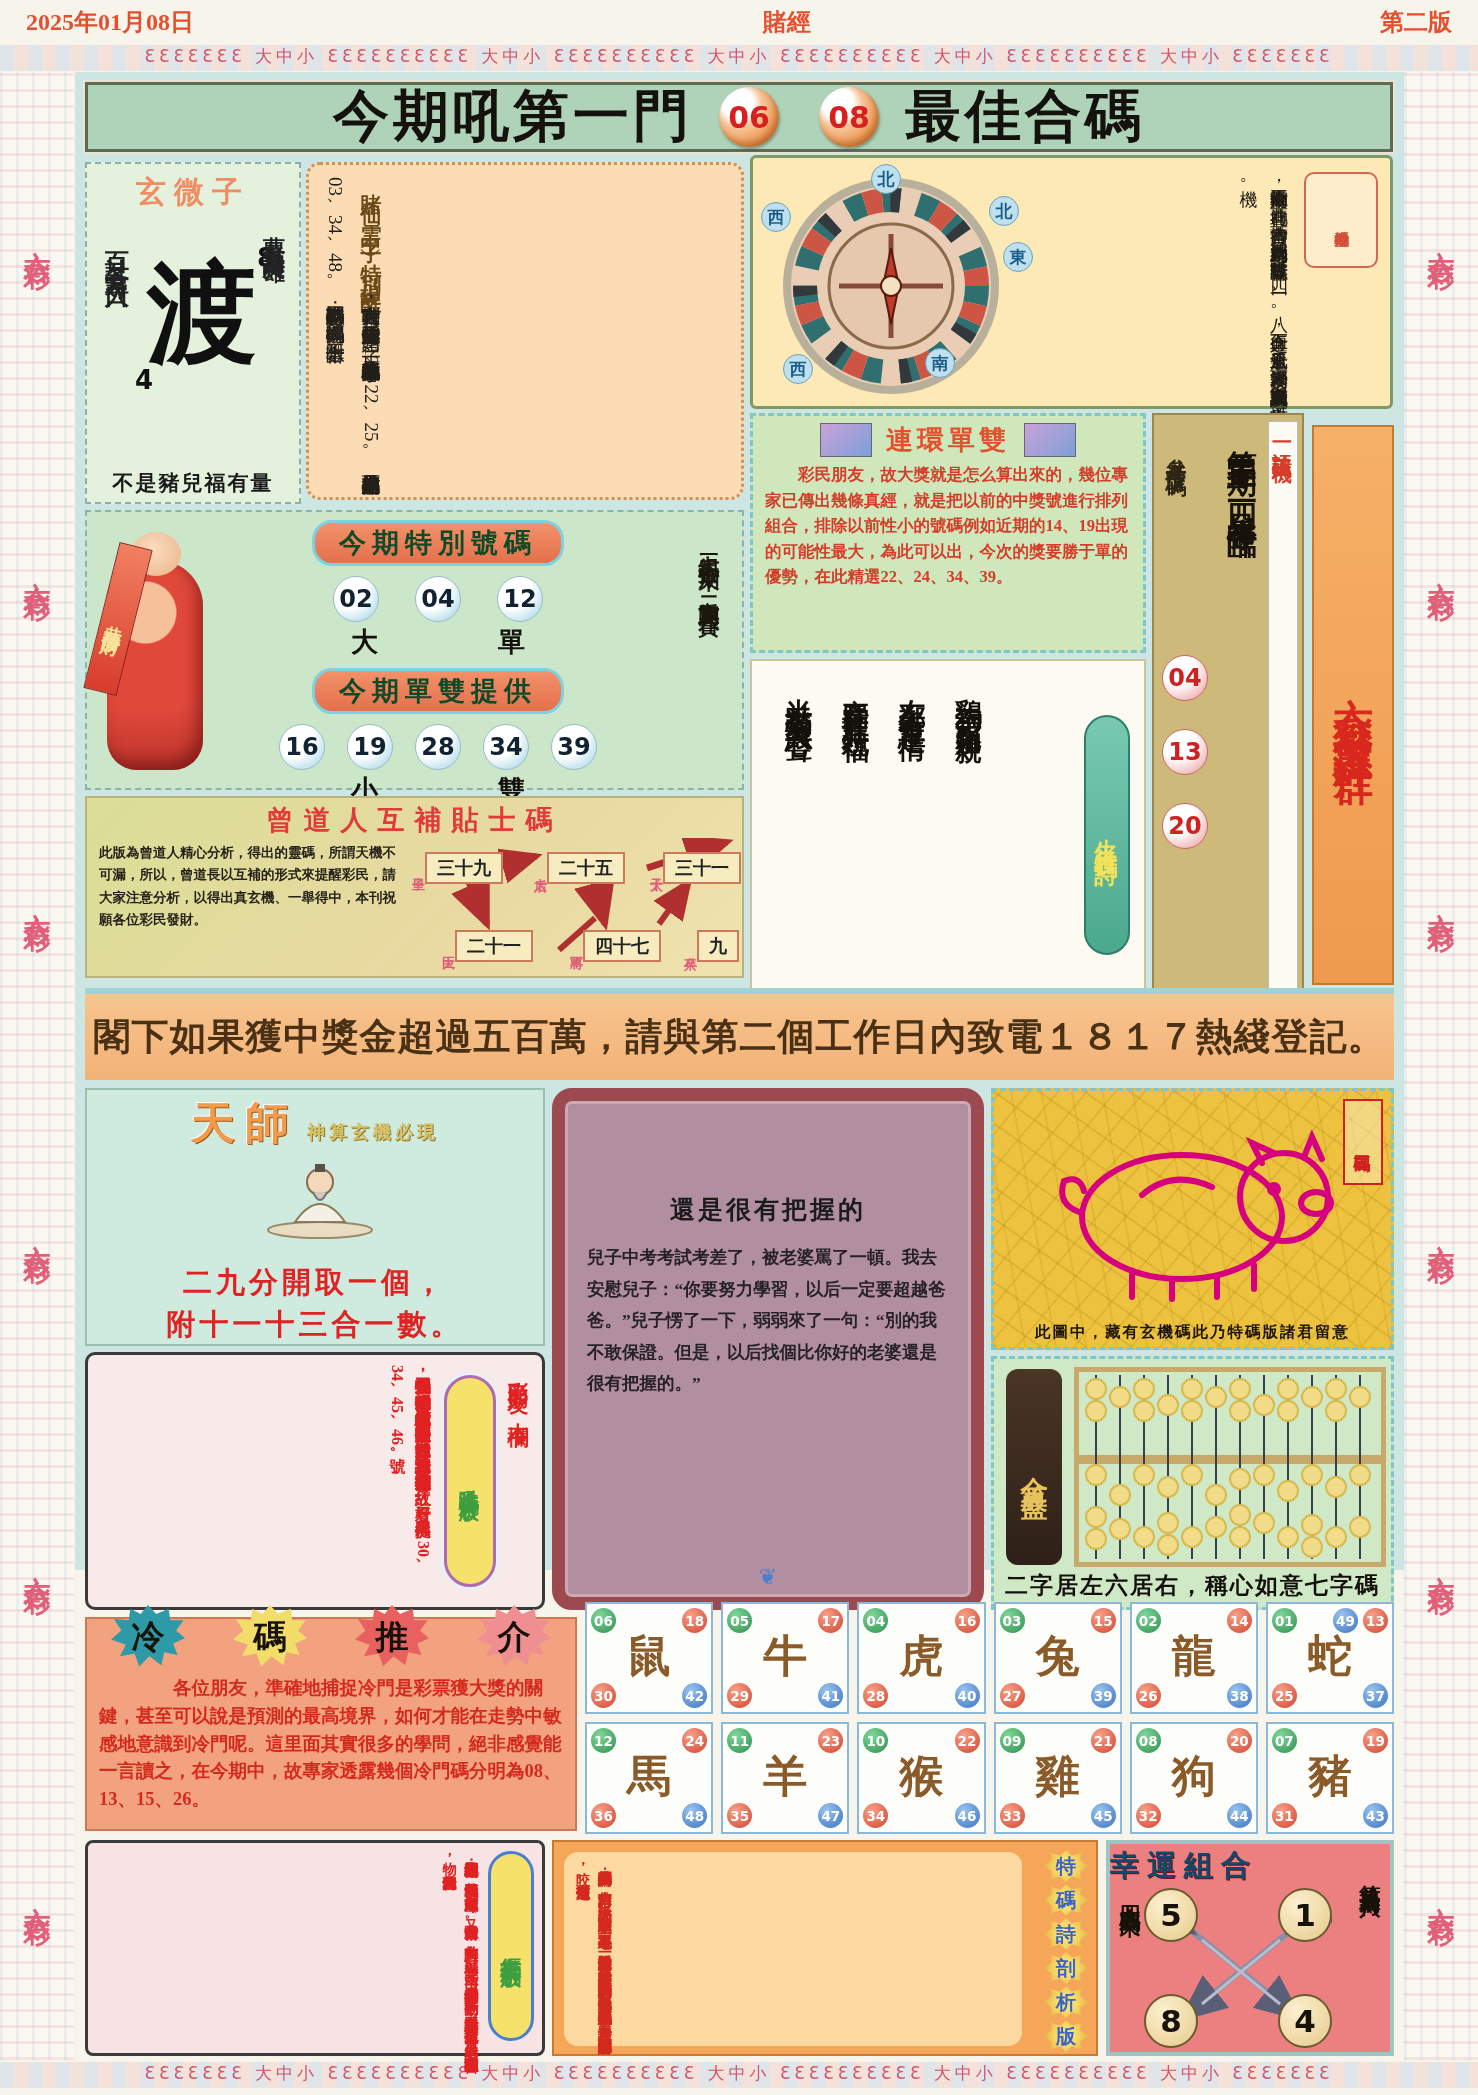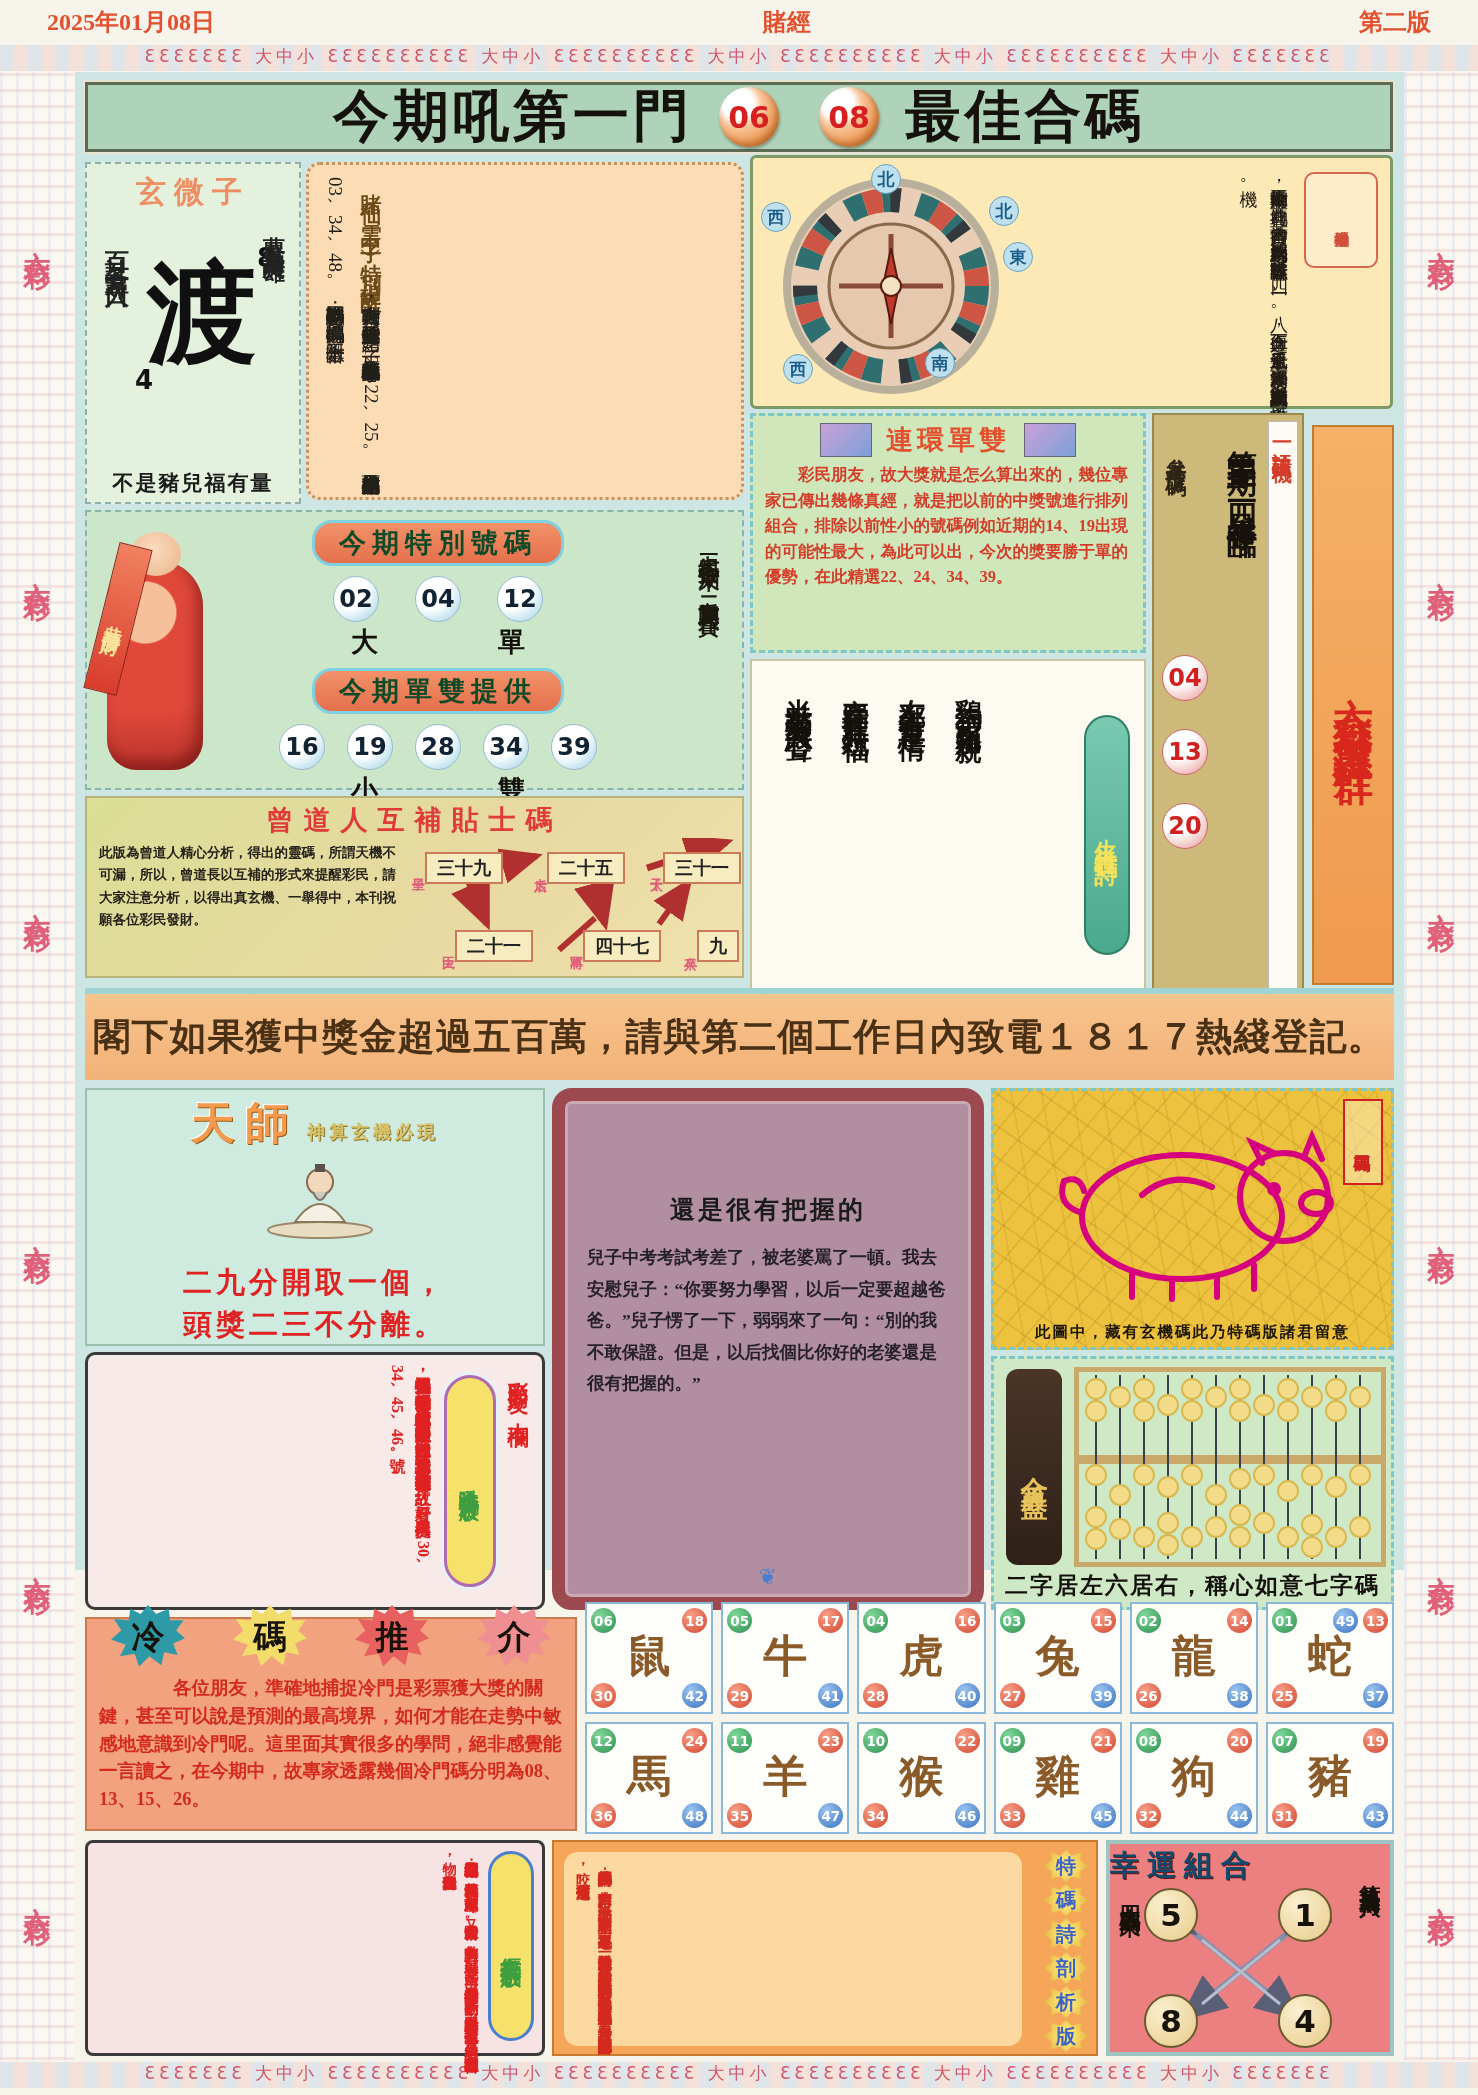--- a/index.html
+++ b/index.html
@@ -1,21 +1,21 @@
 <!DOCTYPE html>
 <html><head>
 <meta charset="utf-8">
 <style>
   html,body{margin:0;padding:0;background:#e8e4da;}
   *{box-sizing:border-box;}
   body{font-family:"DejaVu Sans",sans-serif;}
   .page{position:relative;width:1478px;height:2095px;margin:0 auto;background:#f7f4ec;overflow:hidden;}
 
   
-  .topbar{position:absolute;left:0;top:0;width:1478px;height:44px;display:flex;align-items:center;justify-content:space-between;padding:0 47px;color:#e4502e;font-weight:bold;font-size:24px;font-family:"Liberation Serif",serif;}
+  .topbar{position:absolute;left:0;top:0;width:1478px;height:44px;display:flex;align-items:center;justify-content:space-between;padding:0 26px;color:#e4502e;font-weight:bold;font-size:24px;font-family:"Liberation Serif",serif;}
   .glyph-strip{position:absolute;left:0;width:1478px;height:26px;overflow:hidden;white-space:nowrap;color:#cf5568;font-size:17px;letter-spacing:4px;text-align:center;
     background:repeating-linear-gradient(90deg,rgba(120,160,220,.18) 0 14px,rgba(220,110,110,.14) 14px 28px);}
   .glyph-strip.top{top:45px;} .glyph-strip.bottom{top:2062px;}
   .side-rail{position:absolute;top:72px;width:74px;height:1988px;
     background:repeating-linear-gradient(0deg,rgba(216,120,130,.16) 0 3px,transparent 3px 16px),
                repeating-linear-gradient(90deg,rgba(120,160,220,.12) 0 3px,transparent 3px 16px),#fbf8f2;
     display:flex;flex-direction:column;justify-content:space-around;align-items:center;}
   .side-rail.left{left:0;} .side-rail.right{left:1404px;}
   .rail-word{writing-mode:vertical-rl;color:#e0607a;font-size:27px;font-weight:bold;font-family:"Liberation Serif",serif;letter-spacing:6px;}
 
@@ -385,21 +385,21 @@
       </div>
       <svg class="ts-sage" width="110" height="96" viewBox="0 0 110 96">
         <ellipse cx="55" cy="82" rx="52" ry="8" fill="#e8dcc2" stroke="#9a8a6a" stroke-width="2"></ellipse>
         <path d="M30,74 Q55,38 80,74 Z" fill="#f4f0e4" stroke="#8a7a5a" stroke-width="2"></path>
         <circle cx="55" cy="34" r="13" fill="#f2d8bc" stroke="#8a6a4a" stroke-width="2"></circle>
         <path d="M48,44 Q55,60 62,44" fill="#cfcabd" stroke="#7a7468" stroke-width="2"></path>
         <rect x="50" y="16" width="10" height="8" fill="#5a5248"></rect>
       </svg>
       <div class="ts-lines" style="margin-top:108px;">
         <div>二九分開取一個，</div>
-        <div>頭獎二三不分離。</div>
+        <div>附十一十三合一數。</div>
       </div>
     </div>
 
     <div class="box caimin">
       <div class="cm-intro">彩民朋友，本欄</div>
       <div class="cm-capsule">吼準特碼分析版</div>
       <div class="cm-body">上期提供中得了幾個平碼，雖然未能連中特碼，但總算繼續交出了成績。希望今期再接再歷啦。故近期的色波方面，見到綠波重拾水準。今次本欄首個推介自然是藍波了，故紅18看好，同又提供24、30、34、45、46號。</div>
     </div>
 
     <div class="box yixiao">

